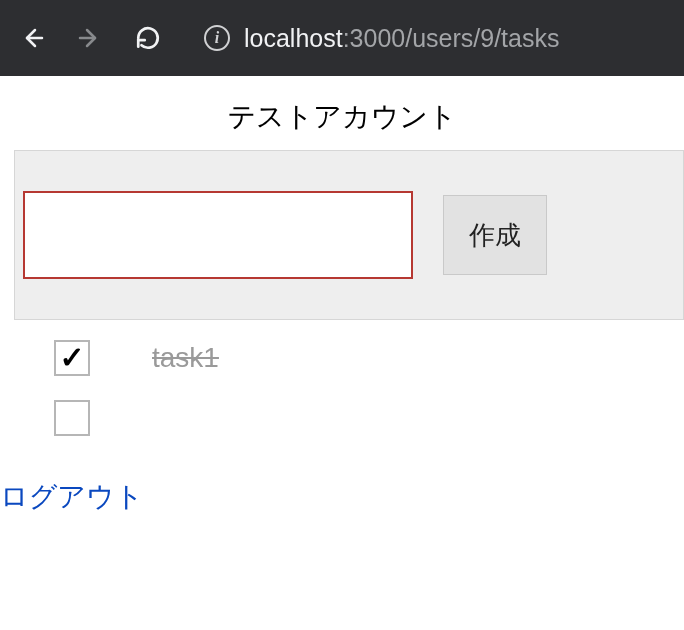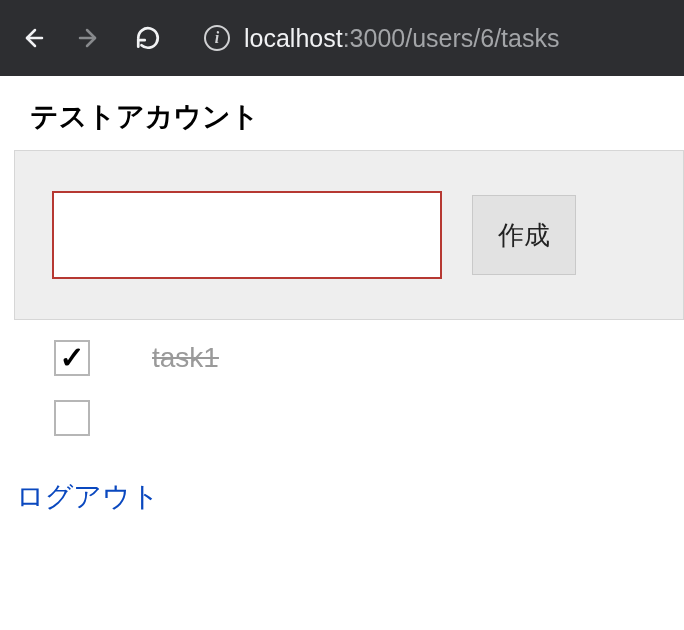--- a/index.html
+++ b/index.html
@@ -48,28 +48,29 @@
       border-radius: 50%;
       color: #d0d1d3;
       font-family: Georgia, serif;
       font-size: 16px;
       font-style: italic;
       font-weight: bold;
     }
     .content { padding: 10px 0 0 0; }
     .account-name {
       font-size: 28px;
-      font-weight: 700;
-      margin: 12px 14px 14px 30px;
+      font-weight: 400;
+      margin: 12px 14px 14px 14px;
+      text-align: center;
     }
     .form-box {
       background: #eeeeee;
       border: 1px solid #d6d6d6;
       margin-left: 14px;
-      padding: 40px 24px 40px 37px;
+      padding: 40px 24px 40px 8px;
       display: flex;
       align-items: center;
       gap: 30px;
     }
     .task-input {
       flex: 0 0 auto;
       width: 390px;
       height: 88px;
       border: 2px solid #b63832;
       background: #fff;
@@ -113,21 +114,21 @@
     .task-label {
       font-size: 28px;
       color: #333;
       margin-left: 32px;
     }
     .task-label.done {
       text-decoration: line-through;
       color: #9a9a9a;
     }
     .logout {
-      margin: 18px 0 0 16px;
+      margin: 18px 0 0 0;
       font-size: 28px;
       color: #0a48bf;
       cursor: pointer;
       display: inline-block;
     }
   </style>
 </head>
 <body>
 
 <div class="chrome-bar">
@@ -144,21 +145,21 @@
       </svg>
   </div>
   <div class="nav-btn">
     <svg width="26" height="26" viewBox="0 0 24 24" fill="none" stroke="currentColor" stroke-width="2.5" stroke-linecap="round">
         <path d="M3 12a9 9 0 1 1 3 6.7"></path>
         <polyline points="3 20 3 14 9 14"></polyline>
       </svg>
   </div>
   <div class="url-bar">
     <span class="info-icon">i</span>
-    <span><span class="url-host">localhost</span><span class="url-path">:3000/users/6/tasks</span></span>
+    <span><span class="url-host">localhost</span><span class="url-path">:3000/users/9/tasks</span></span>
   </div>
 </div>
 
 <div class="content">
   <div class="account-name">テストアカウント</div>
 
   <div class="form-box">
     <input class="task-input" type="text" value="" style="">
     <button class="create-btn">作成</button>
   </div>

